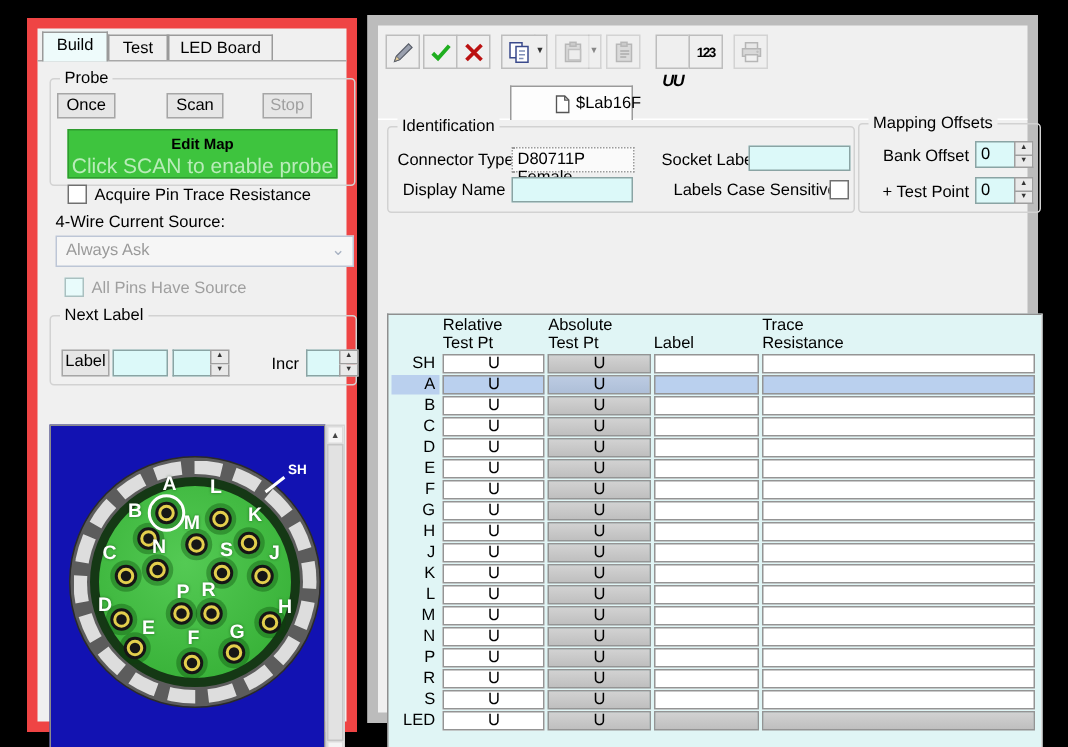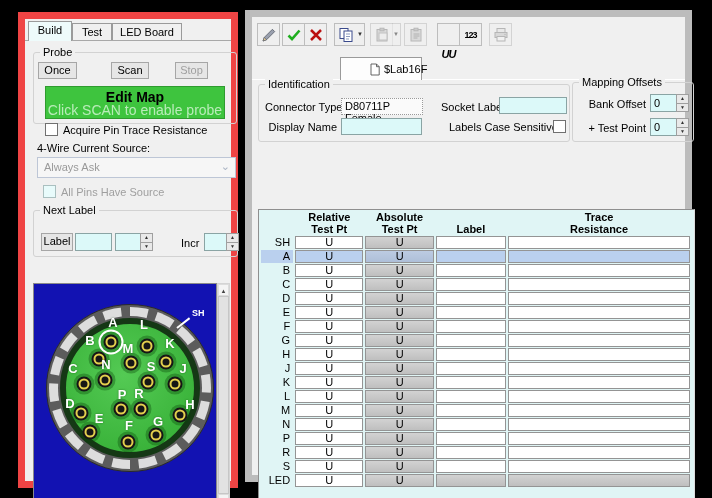--- a/index.html
+++ b/index.html
@@ -23,21 +23,21 @@
   .spin input{flex:1;min-width:0;box-sizing:border-box;background:#dcf9f9;border:1px solid #8aa4a4;border-right:none;font-family:"Liberation Sans",sans-serif;font-size:11px;padding:0 3px;}
   .spin .sbtns{width:13px;display:flex;flex-direction:column;box-sizing:border-box;}
   .spin .sbtns div{flex:1;background:#e9e9e9;border:1px solid #9f9f9f;font-size:5px;line-height:7px;text-align:center;color:#333;}
   .spin .sbtns div+div{border-top:none;}
   .lbl{position:absolute;white-space:nowrap;}
   
   .tab{position:absolute;box-sizing:border-box;border:1px solid #9a9a9a;border-bottom:none;background:#f0f0f0;text-align:center;padding-top:2px;z-index:2;}
   .tab.active{background:#eefbfb;z-index:6;}
   .lp-body{position:absolute;left:0;right:0;top:21px;bottom:0;border-top:1px solid #a8a8a8;}
   .edit-map{position:absolute;box-sizing:border-box;background:#3ec43e;border:1px solid #2f9b2f;text-align:center;cursor:default;}
-  .em-title{font-weight:bold;font-size:14px;line-height:18px;margin-top:1px;}
+  .em-title{font-weight:bold;font-size:10px;line-height:18px;margin-top:1px;}
   .em-sub{font-size:14px;line-height:9px;color:#b9ecb9;}
   .combo{position:absolute;box-sizing:border-box;background:#f6f6f6;border:1px solid #bdc6d6;color:#9a9a9a;padding:3px 6px 0;}
   .combo .chev{position:absolute;right:5px;top:2px;color:#aab4c4;font-size:11px;}
   
   .img-area{position:absolute;left:8px;top:242px;width:184px;height:224px;border:1px solid #8a8a8a;box-sizing:border-box;overflow:hidden;}
   .rim{position:absolute;left:12px;top:20px;width:168px;height:168px;border-radius:50%;background:#5c5c5c;border:1px solid #2a2a2a;box-sizing:border-box;}
   .rim::before{content:"";position:absolute;inset:2px;border-radius:50%;border:9px dashed #dddddd;box-sizing:border-box;}
   .face{position:absolute;left:26px;top:34px;width:140px;height:140px;border-radius:50%;box-sizing:border-box;border:6px solid #153815;background:radial-gradient(circle at 45% 40%,#54ca54,#31ab31);}
   .pin-letter{position:absolute;transform:translate(-50%,-50%);color:#fff;font-weight:bold;font-size:13px;text-shadow:0 0 2px rgba(0,50,0,.55);z-index:3;}
   .pin-dot{position:absolute;transform:translate(-50%,-50%);width:7px;height:7px;border-radius:50%;background:#161616;border:2px solid #e3cf4d;box-shadow:0 0 0 2px #161616,0 0 0 5px rgba(10,70,10,.35);z-index:2;}
@@ -58,21 +58,21 @@
   .n123 .hi{vertical-align:4px;}
   .n123 .lo{vertical-align:-3px;}
   .rp-tab{position:absolute;box-sizing:border-box;border:1px solid #9a9a9a;border-bottom:none;background:#f0f0f0;display:flex;align-items:center;gap:4px;padding:0 7px;z-index:2;}
   .rp-tab.active{background:#fdfdfd;z-index:6;padding-left:29px;}
   .rp-page{position:absolute;left:0;right:0;top:62px;bottom:0;border-top:1px solid #fff;}
   .ro-field{position:absolute;box-sizing:border-box;background:#fafafa;border:1px dotted #9a9a9a;padding:1px 3px;}
   
   .grid-wrap{position:absolute;left:6px;top:129px;width:437px;height:290px;box-sizing:border-box;background:#e0f5f5;border:1px solid #8f8f8f;border-right-color:#dcdcdc;border-bottom-color:#dcdcdc;overflow:hidden;}
   table.grid{border-collapse:separate;border-spacing:2px 1px;table-layout:fixed;width:433px;}
   table.grid th,table.grid td{padding:0;font-size:11px;line-height:11px;height:11px;overflow:hidden;}
-  table.grid thead th{font-weight:bold;white-space:pre-line;text-align:center;vertical-align:bottom;height:24px;line-height:12px;background:transparent;}
+  table.grid thead th{font-weight:normal;white-space:pre-line;text-align:left;vertical-align:bottom;height:24px;line-height:12px;background:transparent;}
   table.grid th.rowhdr{width:32px;text-align:right;padding-right:3px;font-weight:normal;background:transparent;}
   table.grid td{border:1px solid #949494;background:#fff;text-align:center;}
   table.grid td.c-abs,table.grid td.gray{background:linear-gradient(#d2d2d2,#bfbfbf);}
   table.grid col.c1{width:32px;} table.grid col.c2,table.grid col.c3{width:68px;}
   table.grid col.c4{width:70px;} table.grid col.c5{width:181px;}
   table.grid tr.sel th.rowhdr{background:#bad0ee;}
   table.grid tr.sel td{background:#bad0ee;}
   table.grid tr.sel td.c-abs{background:linear-gradient(#bccbe2,#aebfd8);}
 </style>
 </head>

